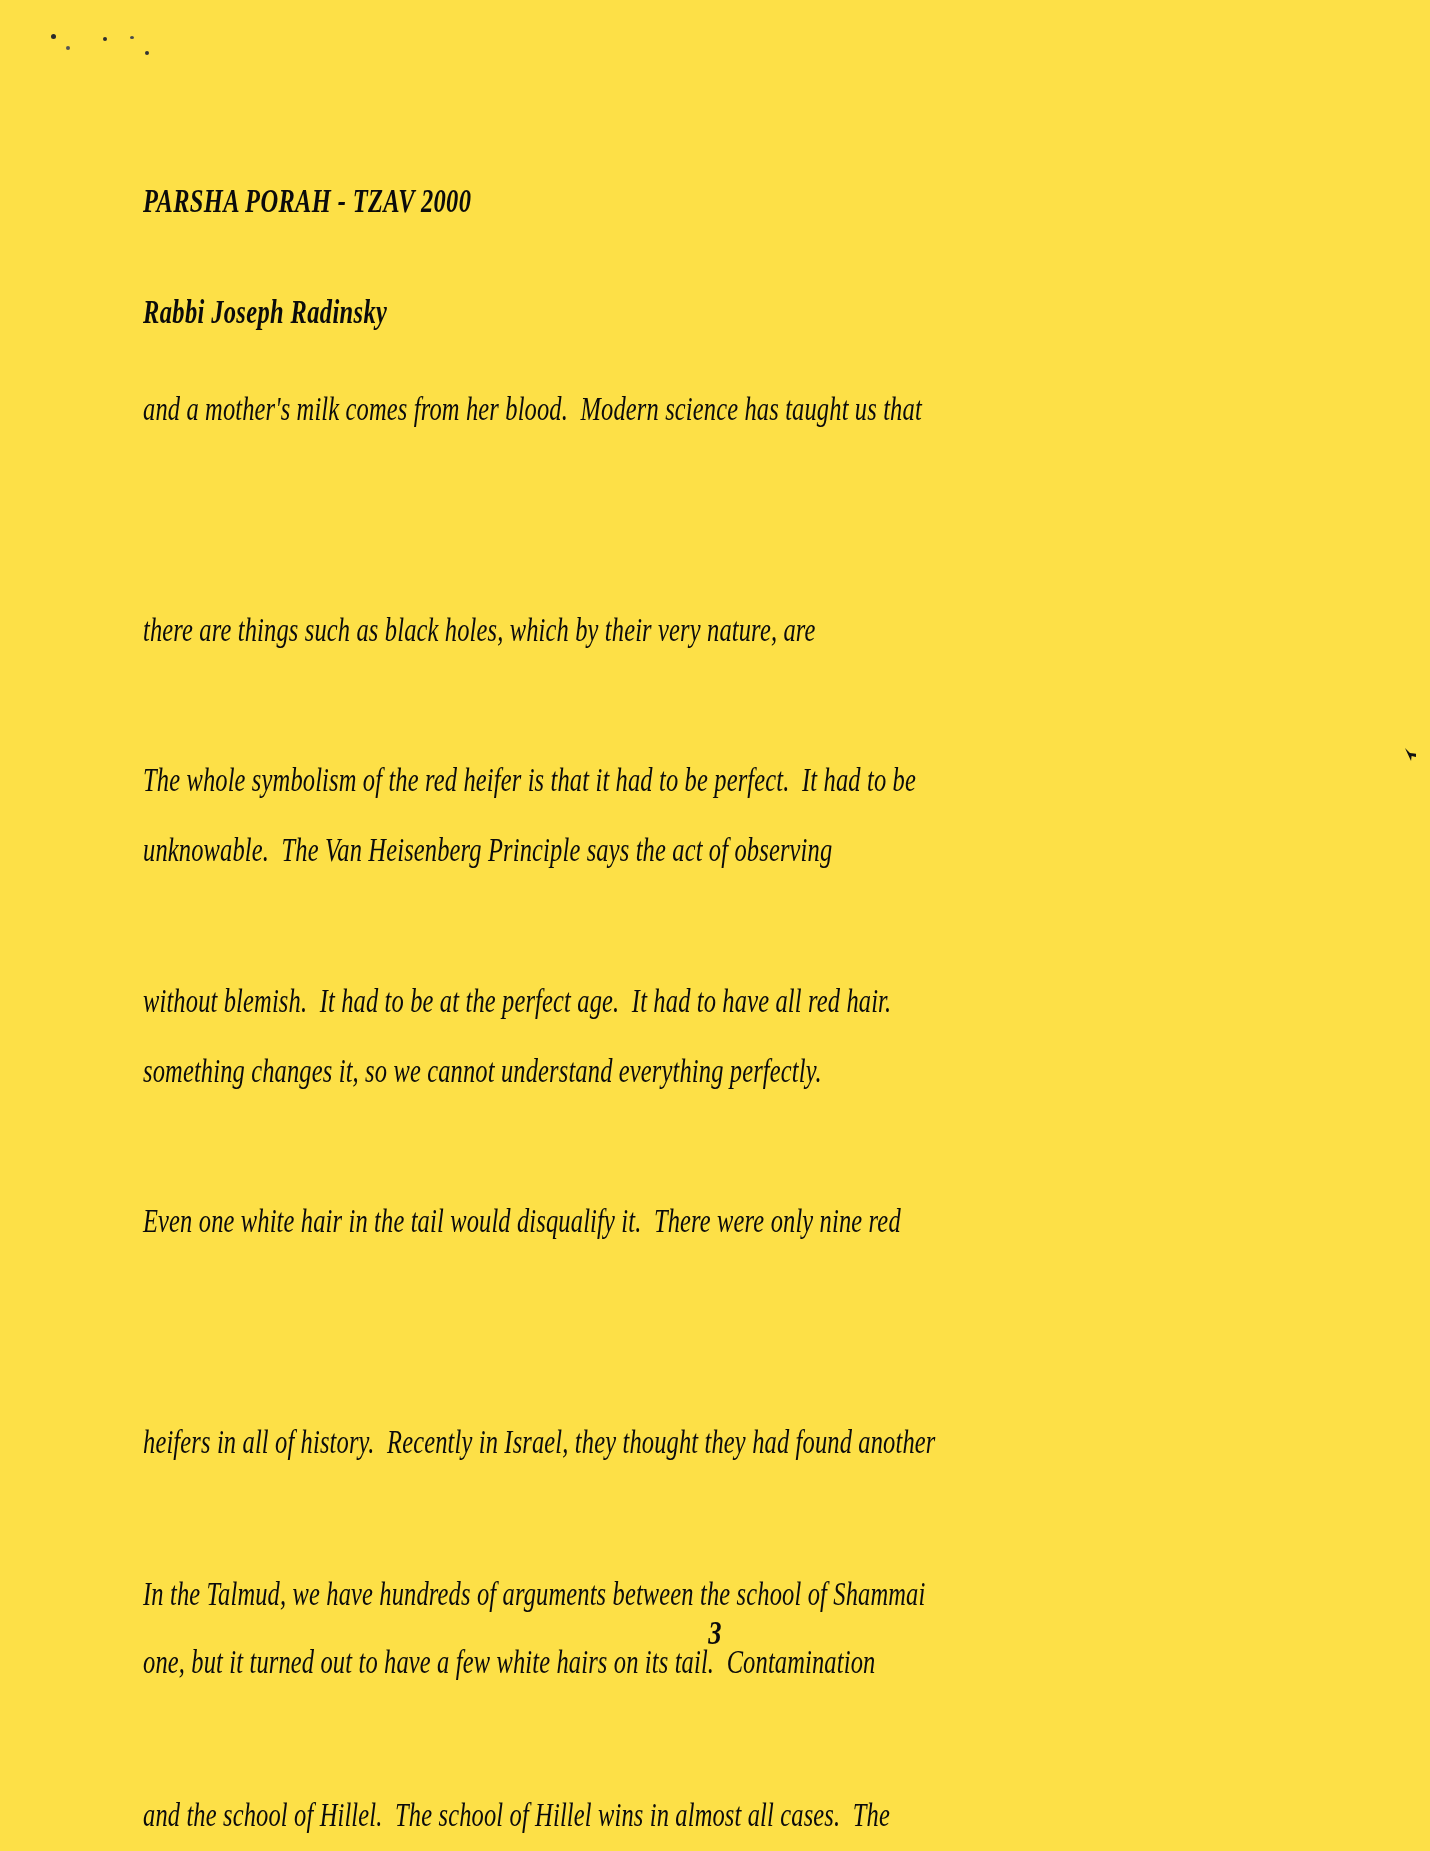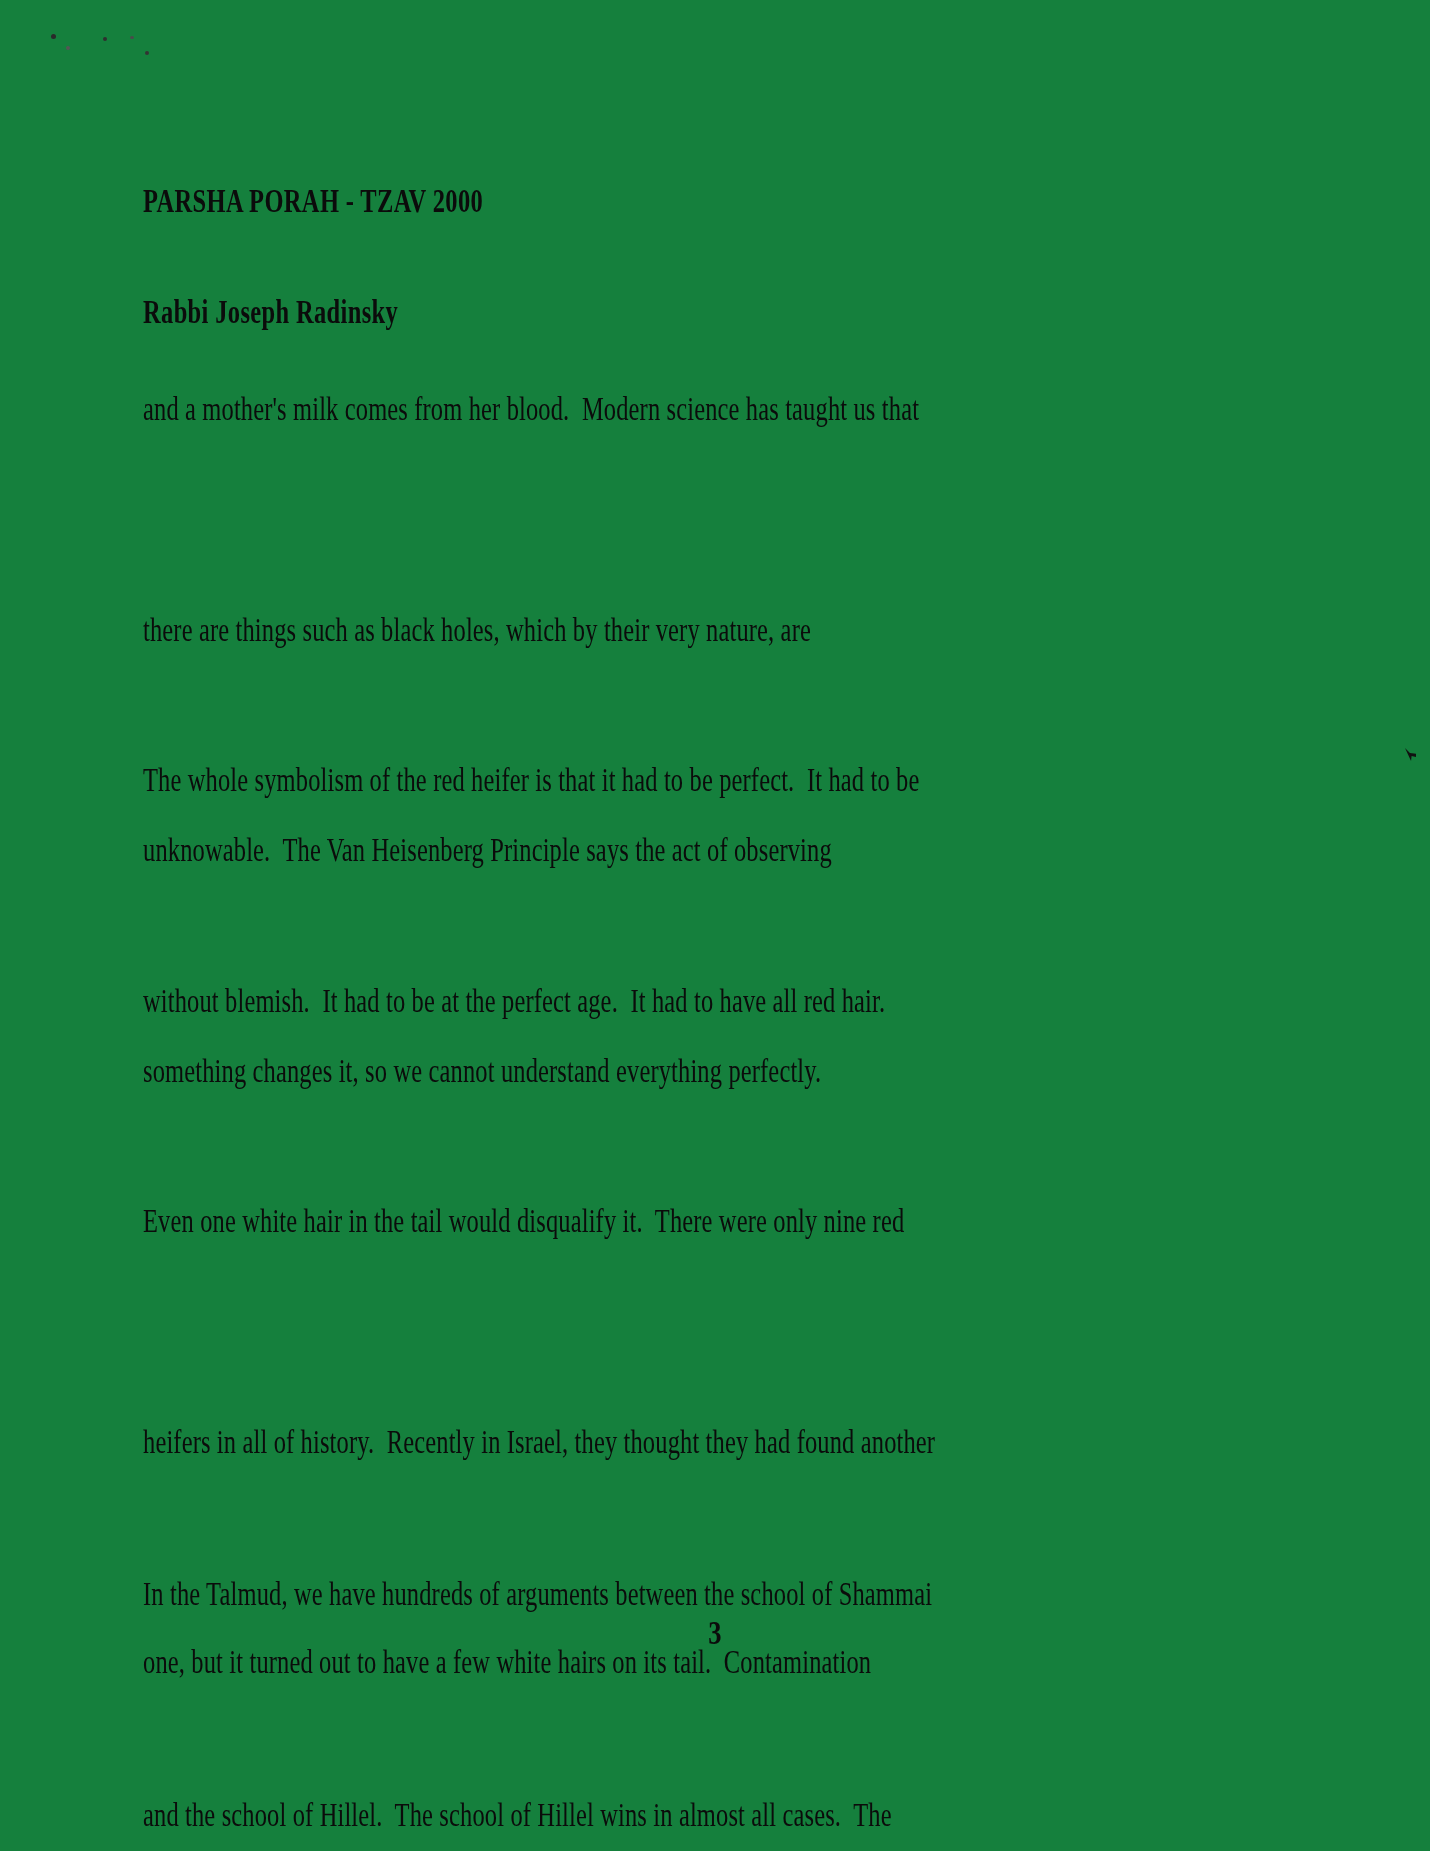--- a/index.html
+++ b/index.html
@@ -4,24 +4,25 @@
 <style>
   html, body {
     margin: 0;
     padding: 0;
     background: #ffffff;
   }
   .page {
     position: relative;
     width: 1430px;
     height: 1851px;
-    background: #15803d;
+    background: #fde047;
     overflow: hidden;
     font-family: "Liberation Serif", "DejaVu Serif", serif;
     color: #0b0b0b;
+    font-style: italic;
   }
   
   .condensed {
     transform: scaleX(0.72);
     transform-origin: 0 0;
     white-space: pre;
   }
   .doc-header {
     position: absolute;
     left: 143px;

